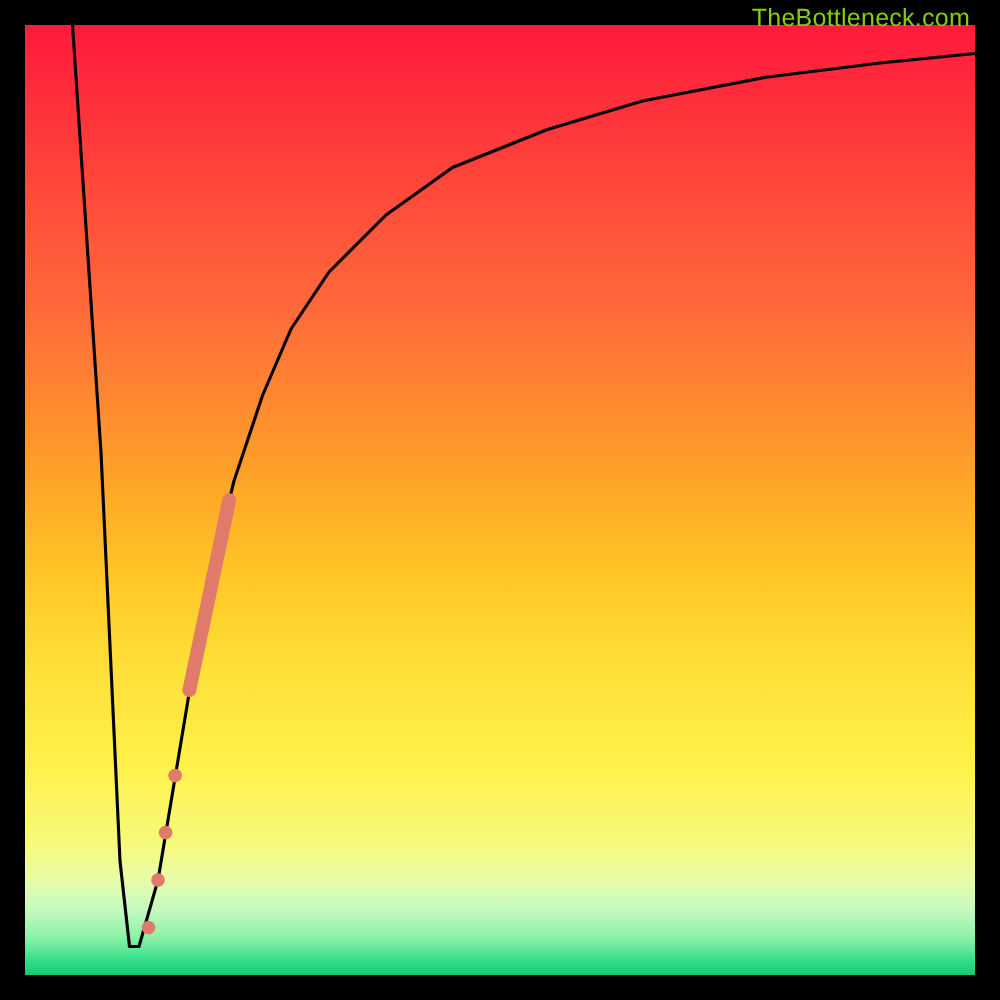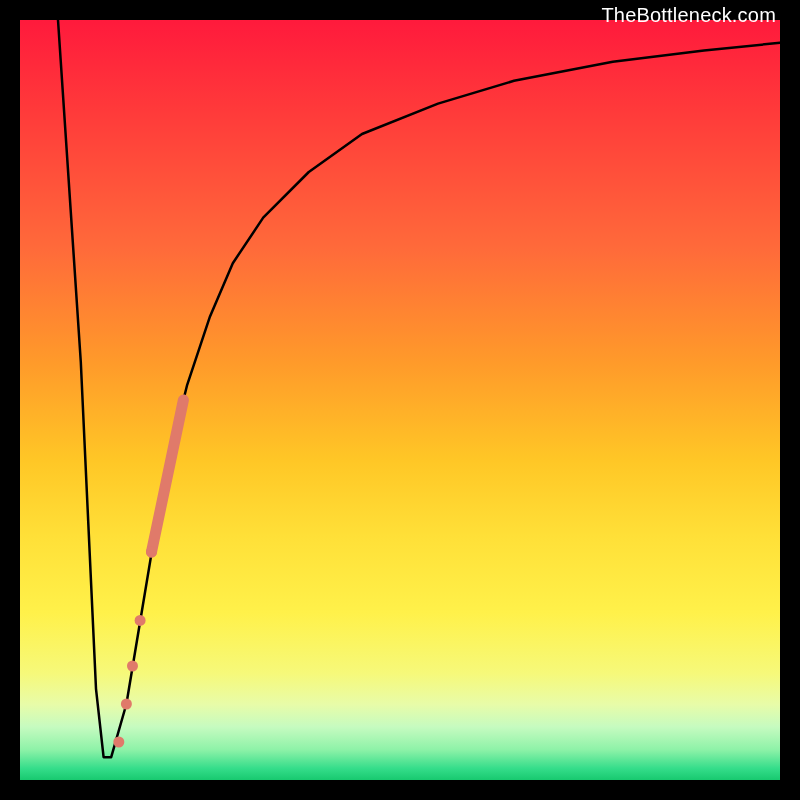--- a/index.html
+++ b/index.html
@@ -39,21 +39,21 @@
       #c6fbc0 93%,
       #8ef2a8 96%,
       #34dd8a 98.5%,
       #18c96f 100%
     );
   }
   .watermark {
     position: absolute;
     top: 4px;
     right: 24px;
-    color: #ffffff;
+    color: #84cc16;
     font-size: 20px;
     font-weight: 500;
     letter-spacing: 0.2px;
     user-select: none;
   }
   svg.curve {
     position: absolute;
     left: 0;
     top: 0;
     width: 760px;

